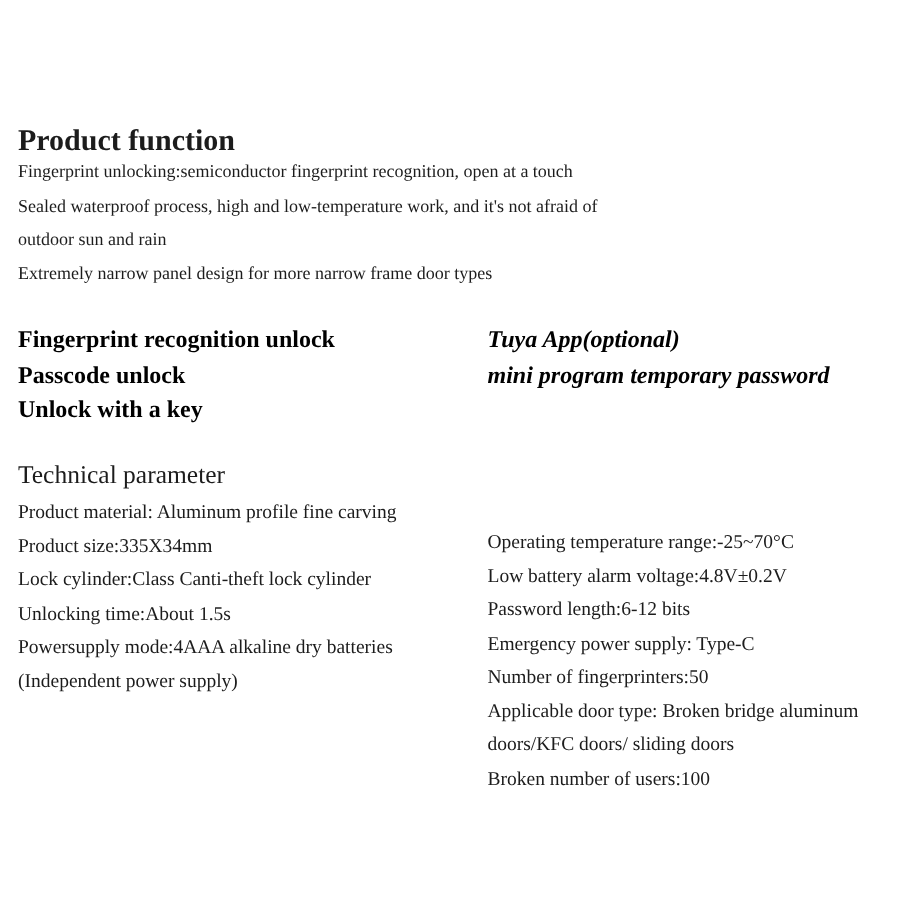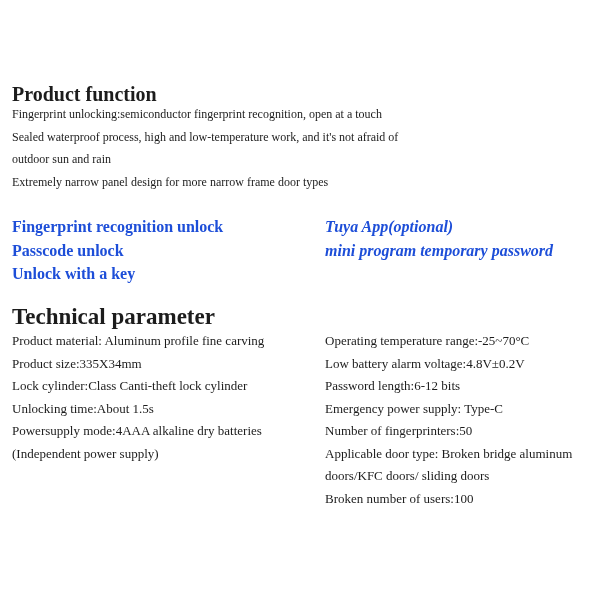--- a/index.html
+++ b/index.html
@@ -26,37 +26,37 @@
   .pf-lines {
     left: 12px; top: 103px;
     font-size: 12px; line-height: 22.7px;
   }
 
   
   .feat-col {
     top: 215px;
     font-size: 16px; line-height: 23.5px;
     font-weight: bold;
-    color: #1d4ed8;
+    color: #000000;
   }
   .feat-left { left: 12px; }
   .feat-right { left: 325px; font-style: italic; }
 
   
   .tp-heading {
     left: 12px; top: 306px;
-    font-size: 23px; line-height: 22px;
-    font-weight: bold;
+    font-size: 17px; line-height: 22px;
+    font-weight: normal;
   }
   .spec-col {
     top: 330px;
     font-size: 13px; line-height: 22.5px;
   }
   .spec-left { left: 12px; }
-  .spec-right { left: 325px; }
+  .spec-right { left: 325px; margin-top: 20px; }
 </style>
 </head>
 <body>
 
 <div class="abs pf-heading">Product function</div>
 
 <div class="abs pf-lines">
   <div>Fingerprint unlocking:semiconductor fingerprint recognition, open at a touch</div>
   <div>Sealed waterproof process, high and low-temperature work, and it's not afraid of</div>
   <div>outdoor sun and rain</div>

